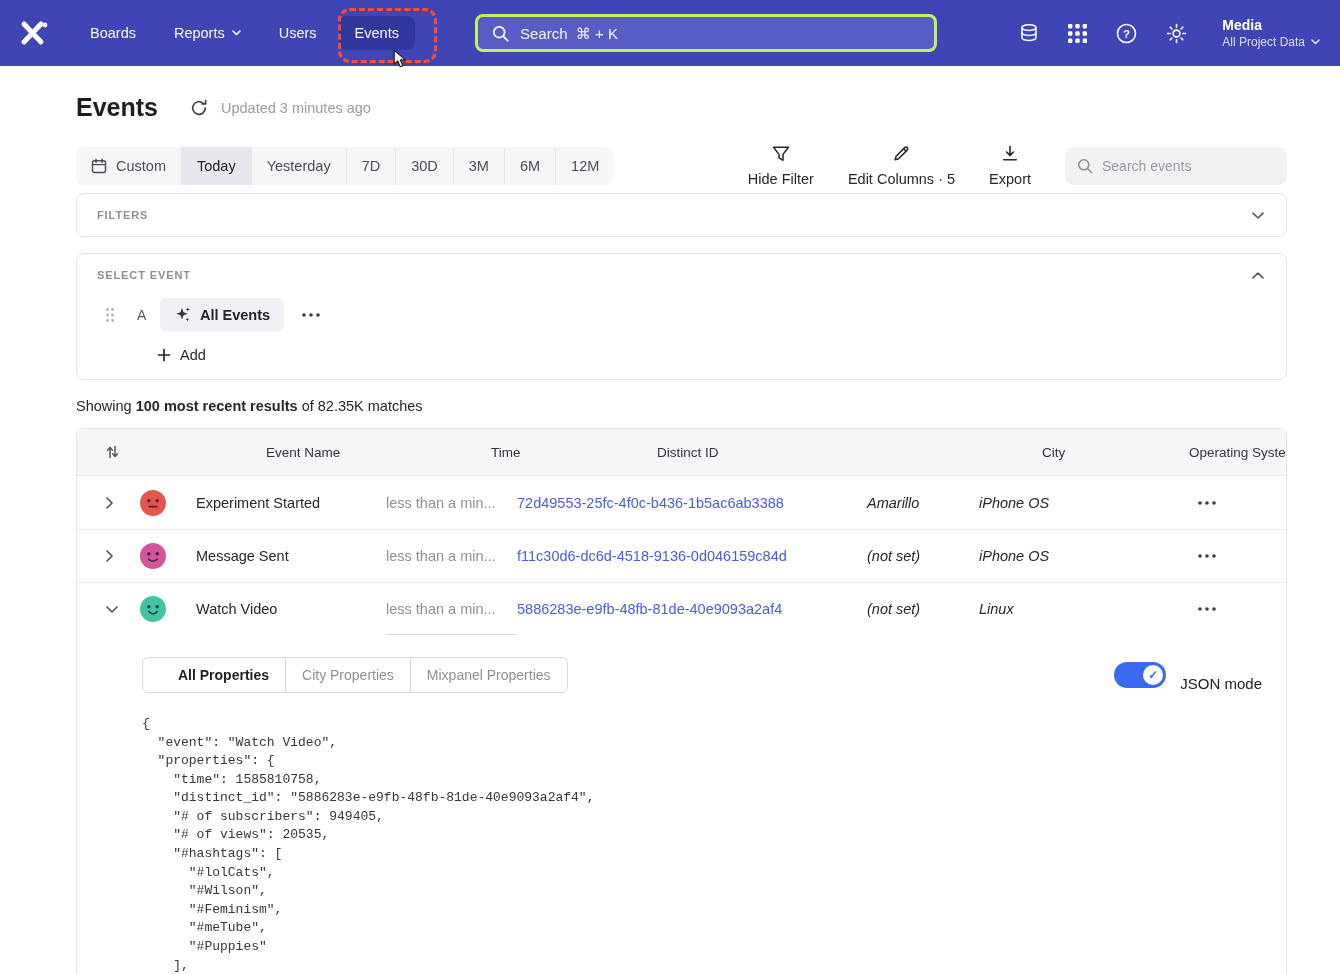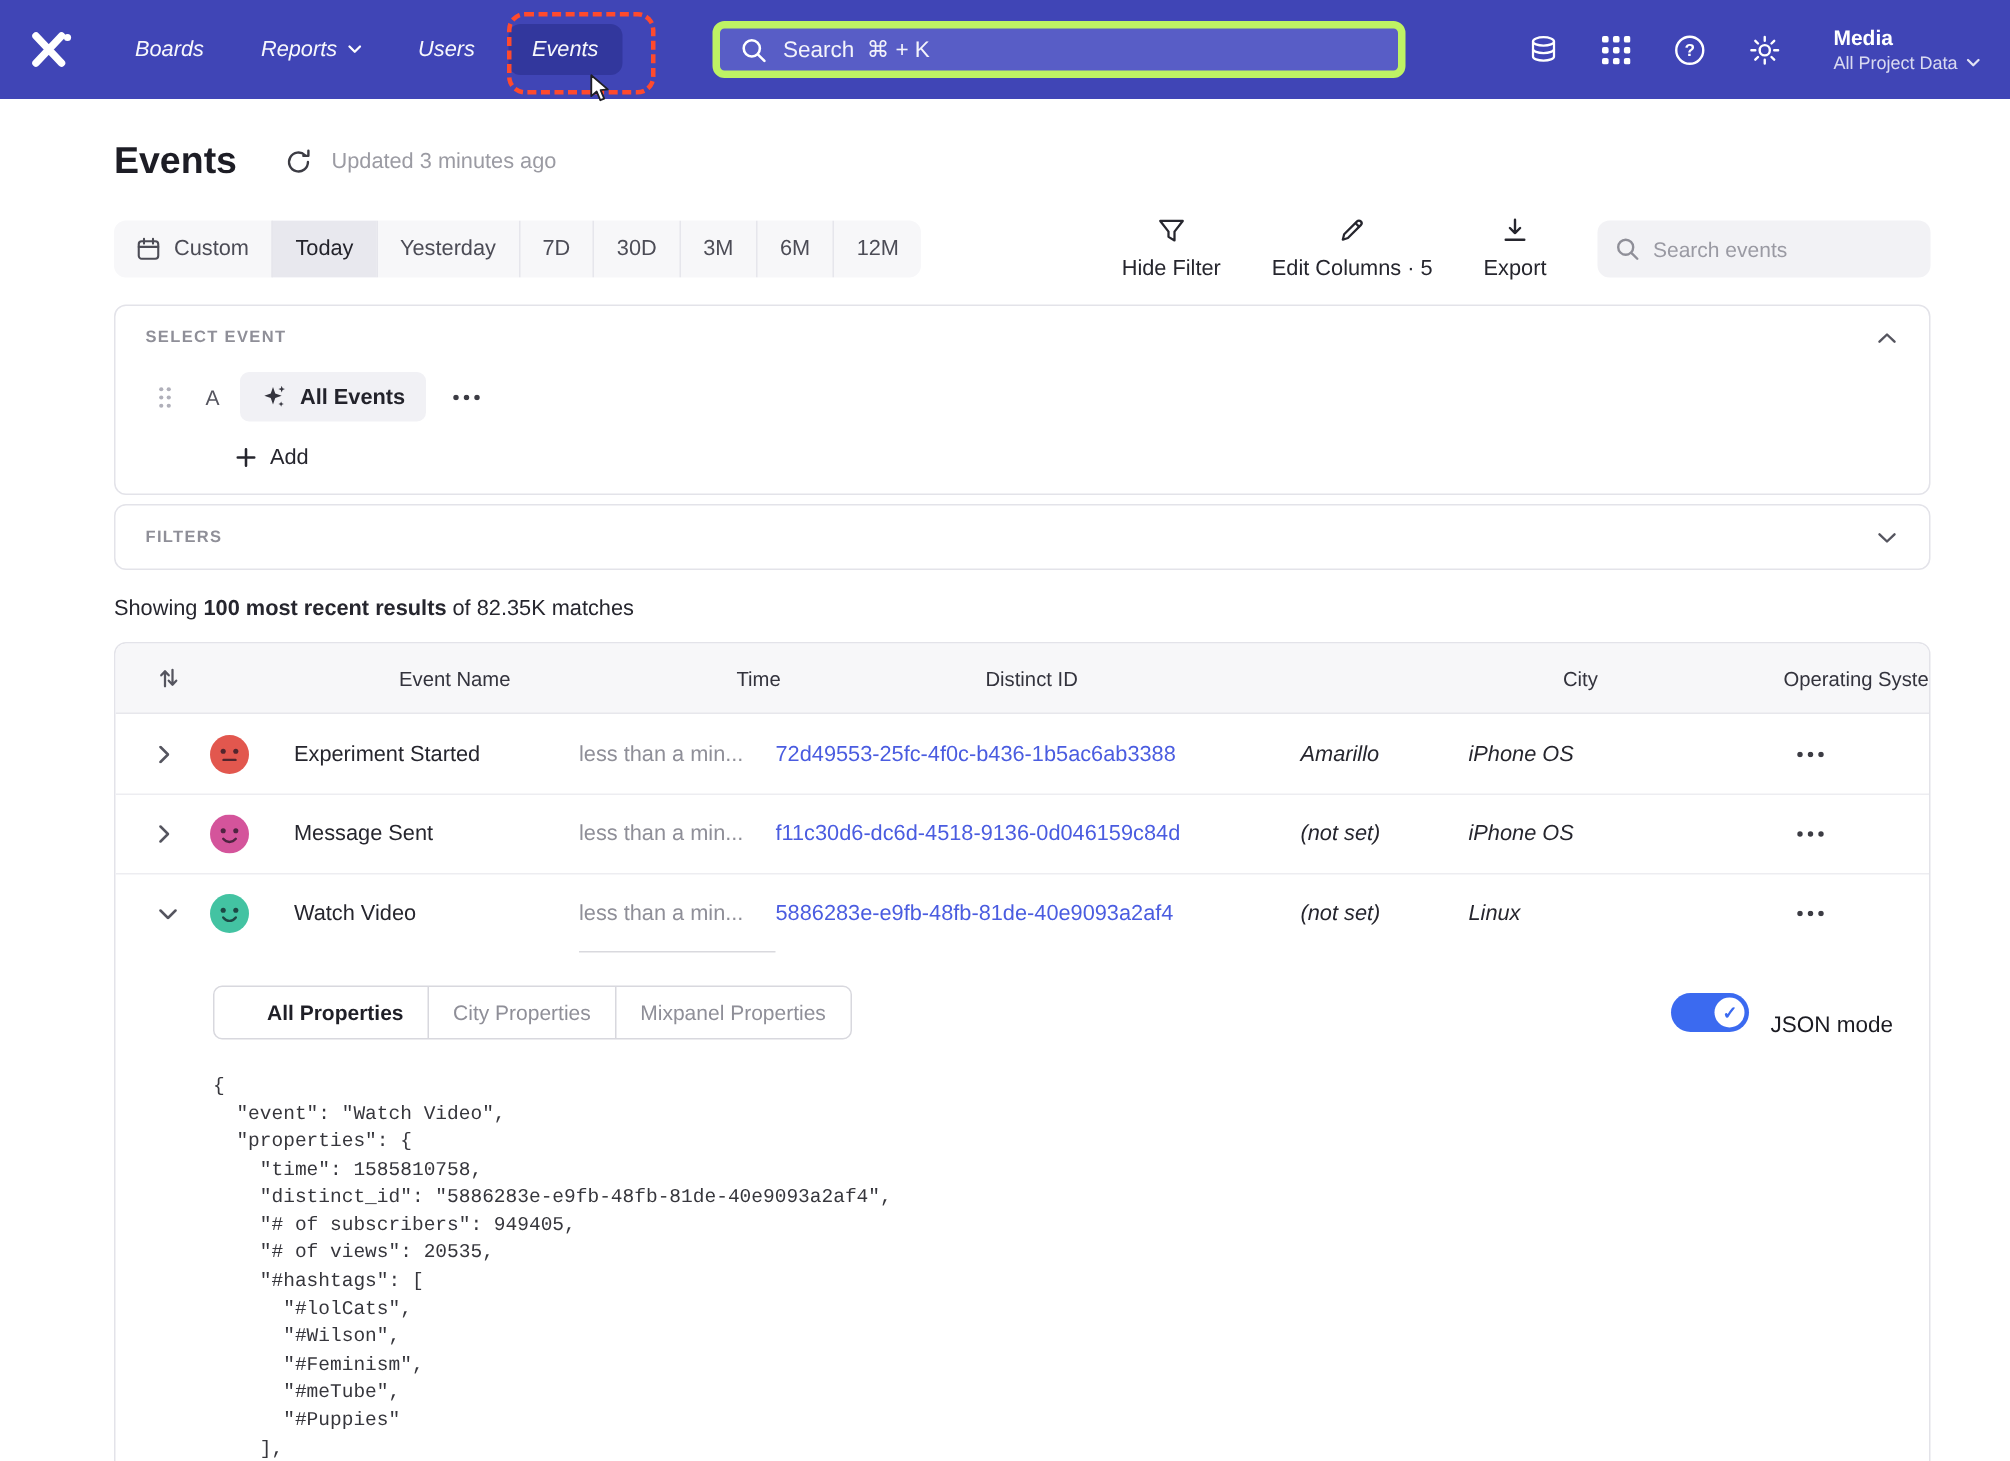--- a/index.html
+++ b/index.html
@@ -4,23 +4,23 @@
 <style>
   * { box-sizing:border-box; margin:0; padding:0; }
   html,body { width:1340px; height:974px; overflow:hidden; }
   body { font-family:"Liberation Sans",sans-serif; background:#fff; color:#26262e; position:relative; }
   svg { display:block; }
 
   
   .navbar { height:66px; background:#4045b6; display:flex; align-items:center; padding:0 20px; color:#fff; }
   .logo { width:34px; height:28px; display:flex; align-items:center; cursor:pointer; }
   .nav-items { display:flex; align-items:center; margin-left:20px; gap:6px; }
-  .nav-item { display:flex; align-items:center; gap:7px; color:rgba(255,255,255,.96); font-size:14.5px; font-weight:500; padding:9px 16px; border-radius:8px; cursor:pointer; text-decoration:none; white-space:nowrap;font-style:italic; }
+  .nav-item { display:flex; align-items:center; gap:7px; color:rgba(255,255,255,.96); font-size:14.5px; font-weight:500; padding:9px 16px; border-radius:8px; cursor:pointer; text-decoration:none; white-space:nowrap; }
   .nav-item.active { background:#32379d; }
-  .nav-search { margin-left:60px; width:462px; height:38px; background:#585dc6; border:5px solid #bef264; border-radius:8px; display:flex; align-items:center; padding:0 14px; gap:11px; color:#fff; }
+  .nav-search { margin-left:60px; width:462px; height:38px; background:#585dc6; border:3px solid #bef264; border-radius:8px; display:flex; align-items:center; padding:0 14px; gap:11px; color:#fff; }
   .nav-search input { flex:1; background:transparent; border:none; outline:none; color:#fff; font-size:15px; font-family:inherit; }
   .nav-search input::placeholder { color:rgba(255,255,255,.93); }
   .nav-right { margin-left:auto; display:flex; align-items:center; gap:29px; }
   .nav-icon { color:#fff; cursor:pointer; display:flex; align-items:center; justify-content:center; }
   .project { cursor:pointer; margin-left:6px; }
   .project-name { font-size:14px; font-weight:700; }
   .project-scope { font-size:12px; color:rgba(255,255,255,.8); display:flex; align-items:center; gap:6px; margin-top:2px; }
 
   
   .annotation-box { position:absolute; left:338px; top:8px; width:99px; height:55px; border:3px dashed #ff4a2d; border-radius:12px; z-index:50; pointer-events:none; }
@@ -226,20 +226,29 @@
       <div class="search-events">
         <svg width="16" height="16" viewBox="0 0 16 16" fill="none" stroke="currentColor" stroke-width="1.6">
             <circle cx="6.8" cy="6.8" r="5"></circle>
             <path d="M10.7 10.7l3.8 3.8" stroke-linecap="round"></path>
           </svg>
         <input placeholder="Search events" style="">
       </div>
     </div>
   </div>
 
+  <section class="card filters-card">
+    <span class="section-label">FILTERS</span>
+    <span class="collapse-btn">
+      <svg width="12" height="7" viewBox="0 0 12 7" fill="none" stroke="currentColor" stroke-width="1.6" stroke-linecap="round" stroke-linejoin="round">
+          <path d="M1 1.2L6 6l5-4.8"></path>
+        </svg>
+    </span>
+  </section>
+
   <section class="card select-card">
     <div class="card-head">
       <span class="section-label">SELECT EVENT</span>
       <span class="collapse-btn">
         <svg width="12" height="7" viewBox="0 0 12 7" fill="none" stroke="currentColor" stroke-width="1.6" stroke-linecap="round" stroke-linejoin="round">
             <path d="M1 5.8L6 1l5 4.8"></path>
           </svg>
       </span>
     </div>
     <div class="event-row">
@@ -271,29 +280,20 @@
             <circle cx="16" cy="2" r="1.8"></circle>
           </svg>
       </span>
     </div>
     <div class="add-row">
       <svg width="14" height="14" viewBox="0 0 14 14" fill="none" stroke="currentColor" stroke-width="1.7" stroke-linecap="round">
           <path d="M7 1.5v11M1.5 7h11"></path>
         </svg>
       <span>Add</span>
     </div>
-  </section>
-
-  <section class="card filters-card">
-    <span class="section-label">FILTERS</span>
-    <span class="collapse-btn">
-      <svg width="12" height="7" viewBox="0 0 12 7" fill="none" stroke="currentColor" stroke-width="1.6" stroke-linecap="round" stroke-linejoin="round">
-          <path d="M1 1.2L6 6l5-4.8"></path>
-        </svg>
-    </span>
   </section>
 
   <p class="results-line"><span>Showing </span><b>100 most recent results</b><span> of 82.35K matches</span></p>
 
   <section class="card table-card">
 
     <div class="t-grid t-head">
       <span class="sort-icon">
         <svg width="13" height="14" viewBox="0 0 13 14" fill="none" stroke="currentColor" stroke-width="1.5" stroke-linecap="round" stroke-linejoin="round">
             <path d="M4 12.5v-10M4 2.5L1.5 5.2M4 2.5l2.5 2.7M9 1.5v10M9 11.5L6.5 8.8M9 11.5l2.5-2.7"></path>

